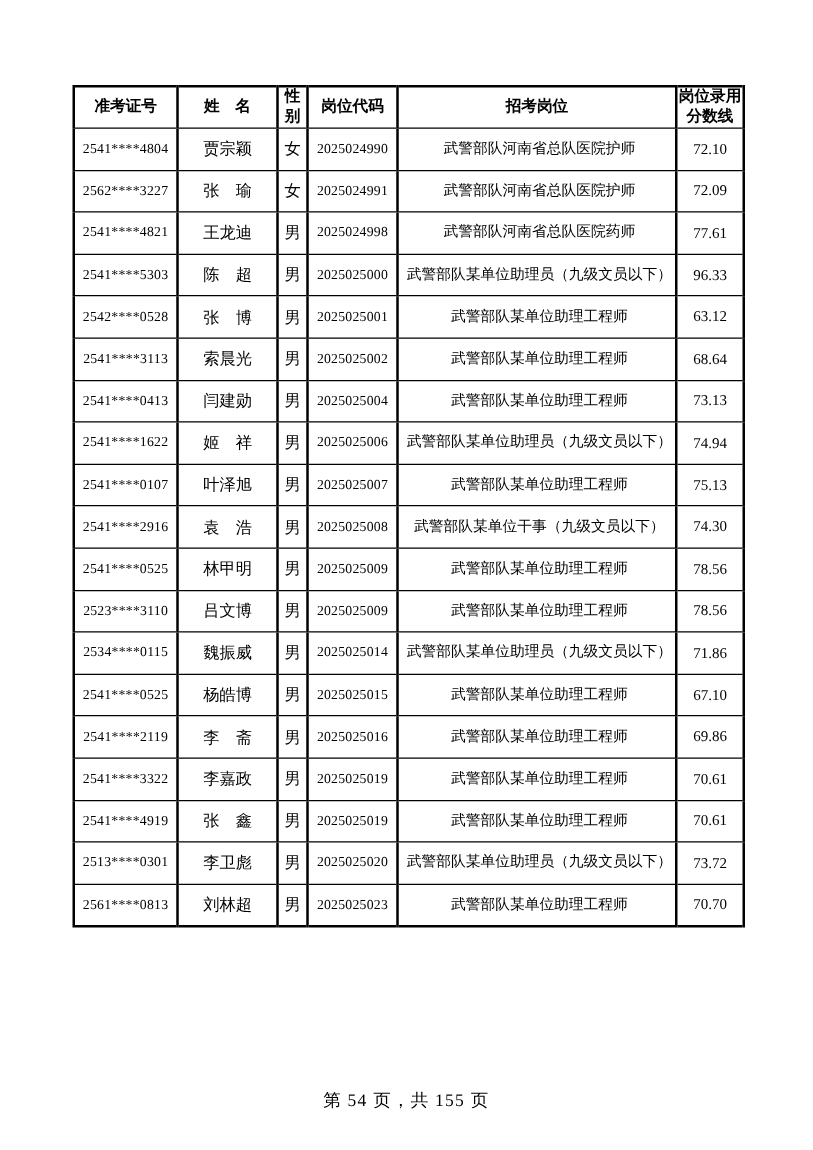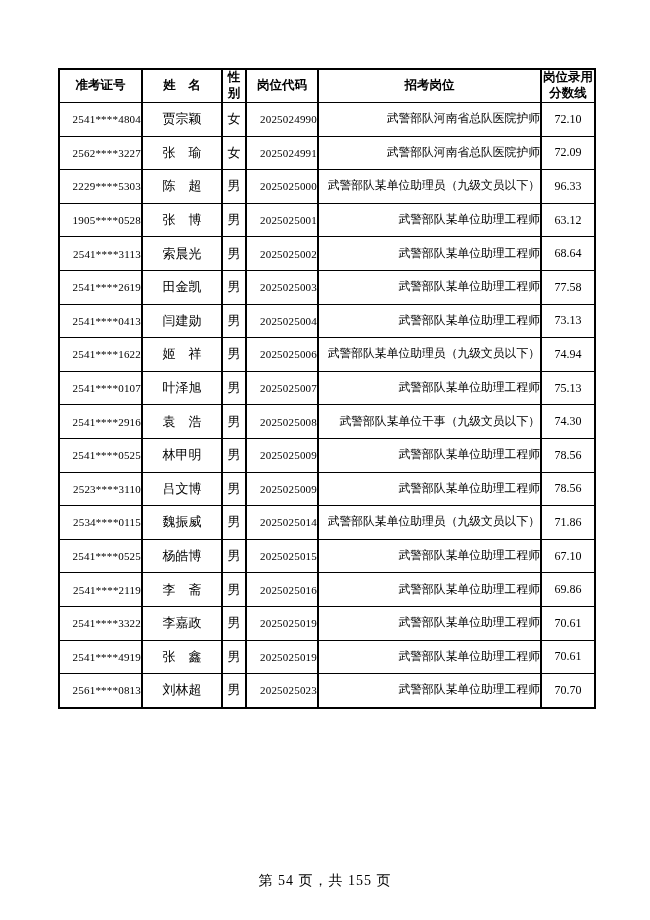--- a/index.html
+++ b/index.html
@@ -46,24 +46,23 @@
     line-height: 1.25;
   }
   tbody td {
     height: 32.6px;
     font-size: 13px;
     white-space: nowrap;
   }
   tbody td.col-0, tbody td.col-3 {
     font-size: 11px;
     letter-spacing: 0.2px;
-    text-align: right;
   }
   tbody td.col-4 {
-    text-align: right;
+    text-align: center;
     padding-left: 4px;
     font-size: 11.8px;
   }
   tbody td.col-5 {
     font-size: 12px;
     margin-top: 44px;
   }
   .footer {
     position: absolute;
     left: 0;
@@ -109,50 +108,50 @@
         </tr>
         <tr>
           <td class="col-0">2562****3227</td>
           <td class="col-1">张　瑜</td>
           <td class="col-2">女</td>
           <td class="col-3">2025024991</td>
           <td class="col-4">武警部队河南省总队医院护师</td>
           <td class="col-5">72.09</td>
         </tr>
         <tr>
-          <td class="col-0">2229****5303</td>
+          <td class="col-0">2541****4821</td>
+          <td class="col-1">王龙迪</td>
+          <td class="col-2">男</td>
+          <td class="col-3">2025024998</td>
+          <td class="col-4">武警部队河南省总队医院药师</td>
+          <td class="col-5">77.61</td>
+        </tr>
+        <tr>
+          <td class="col-0">2541****5303</td>
           <td class="col-1">陈　超</td>
           <td class="col-2">男</td>
           <td class="col-3">2025025000</td>
           <td class="col-4">武警部队某单位助理员（九级文员以下）</td>
           <td class="col-5">96.33</td>
         </tr>
         <tr>
-          <td class="col-0">1905****0528</td>
+          <td class="col-0">2542****0528</td>
           <td class="col-1">张　博</td>
           <td class="col-2">男</td>
           <td class="col-3">2025025001</td>
           <td class="col-4">武警部队某单位助理工程师</td>
           <td class="col-5">63.12</td>
         </tr>
         <tr>
           <td class="col-0">2541****3113</td>
           <td class="col-1">索晨光</td>
           <td class="col-2">男</td>
           <td class="col-3">2025025002</td>
           <td class="col-4">武警部队某单位助理工程师</td>
           <td class="col-5">68.64</td>
-        </tr>
-        <tr>
-          <td class="col-0">2541****2619</td>
-          <td class="col-1">田金凯</td>
-          <td class="col-2">男</td>
-          <td class="col-3">2025025003</td>
-          <td class="col-4">武警部队某单位助理工程师</td>
-          <td class="col-5">77.58</td>
         </tr>
         <tr>
           <td class="col-0">2541****0413</td>
           <td class="col-1">闫建勋</td>
           <td class="col-2">男</td>
           <td class="col-3">2025025004</td>
           <td class="col-4">武警部队某单位助理工程师</td>
           <td class="col-5">73.13</td>
         </tr>
         <tr>
@@ -229,20 +228,28 @@
         </tr>
         <tr>
           <td class="col-0">2541****4919</td>
           <td class="col-1">张　鑫</td>
           <td class="col-2">男</td>
           <td class="col-3">2025025019</td>
           <td class="col-4">武警部队某单位助理工程师</td>
           <td class="col-5">70.61</td>
         </tr>
         <tr>
+          <td class="col-0">2513****0301</td>
+          <td class="col-1">李卫彪</td>
+          <td class="col-2">男</td>
+          <td class="col-3">2025025020</td>
+          <td class="col-4">武警部队某单位助理员（九级文员以下）</td>
+          <td class="col-5">73.72</td>
+        </tr>
+        <tr>
           <td class="col-0">2561****0813</td>
           <td class="col-1">刘林超</td>
           <td class="col-2">男</td>
           <td class="col-3">2025025023</td>
           <td class="col-4">武警部队某单位助理工程师</td>
           <td class="col-5">70.70</td>
         </tr>
       </tbody>
   </table>
 

